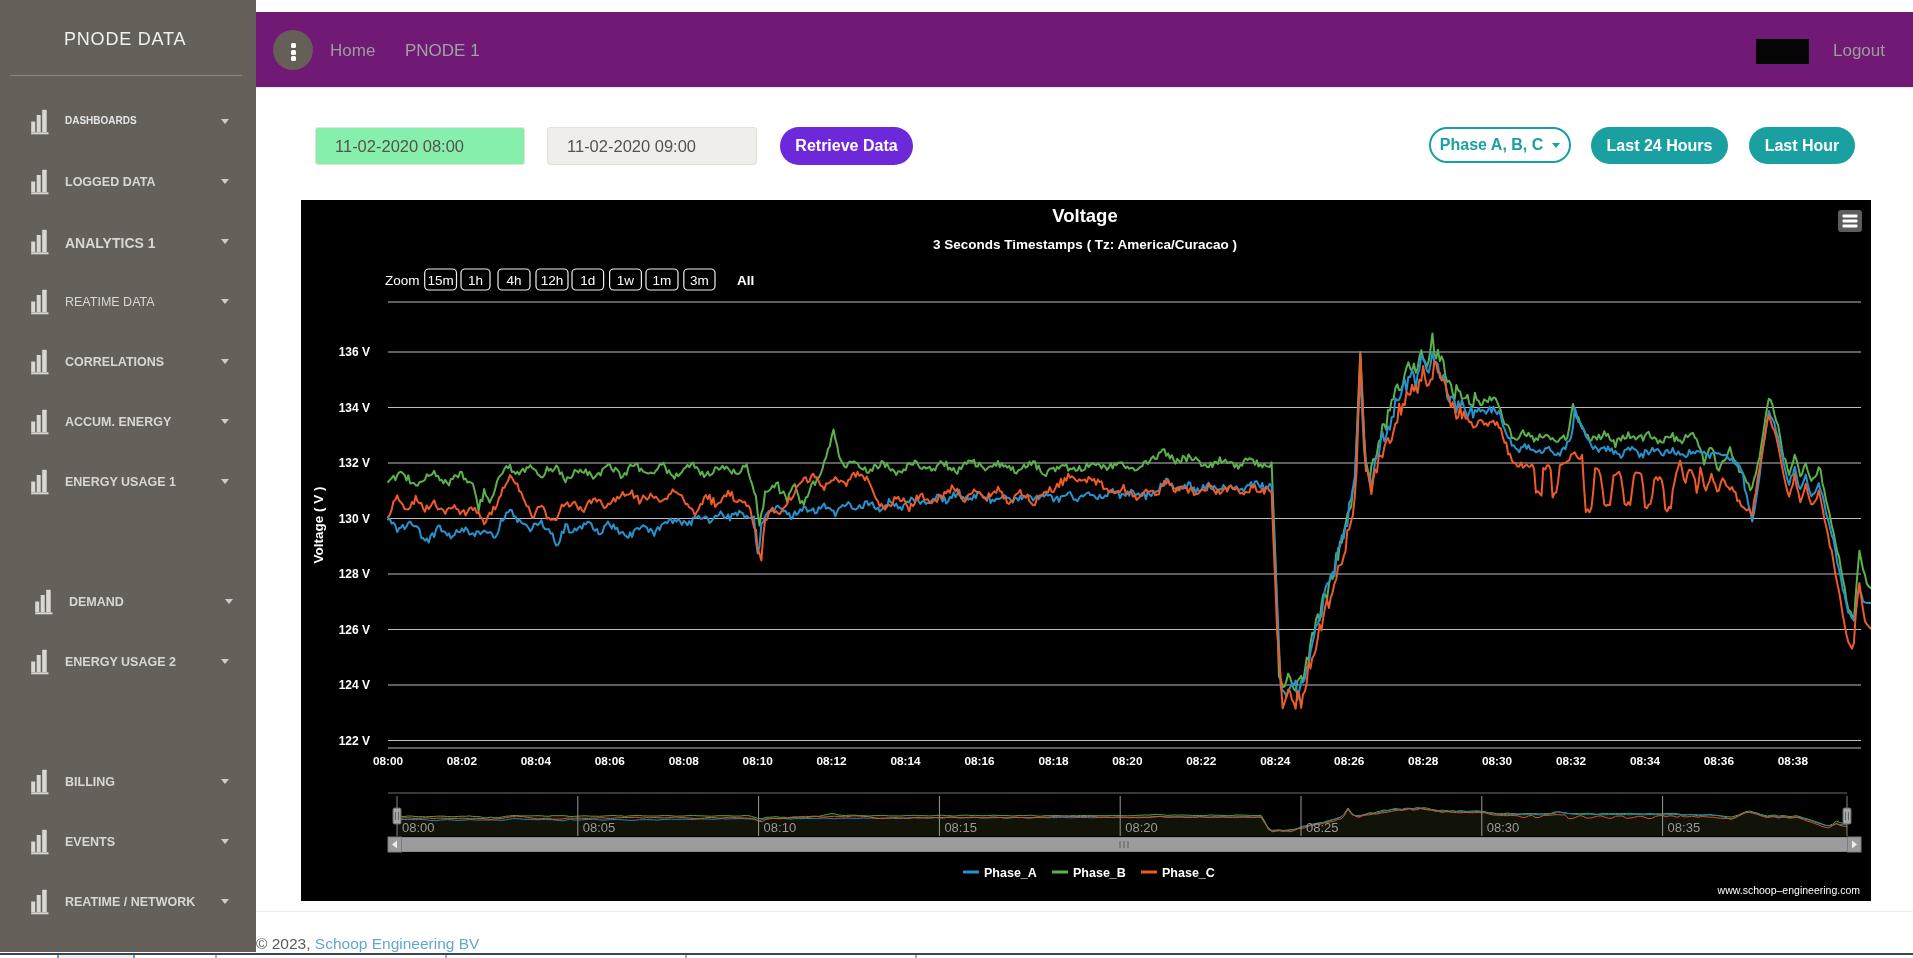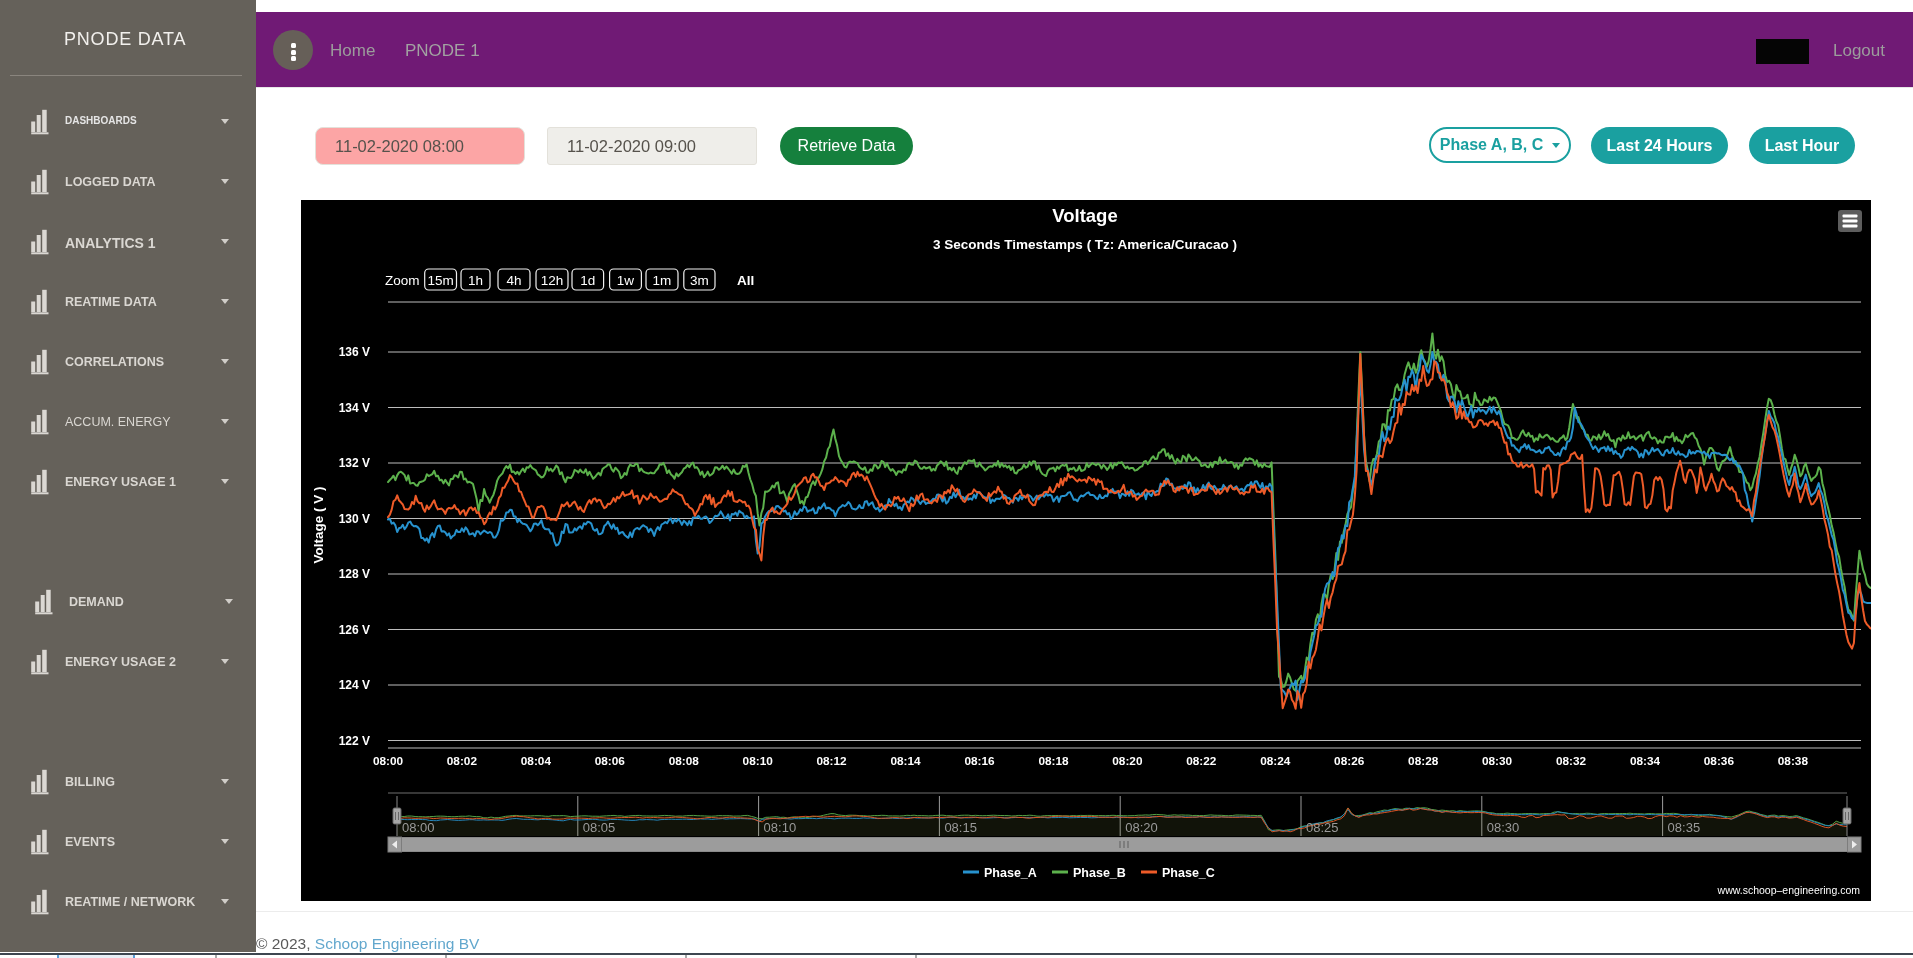--- a/index.html
+++ b/index.html
@@ -9,27 +9,27 @@
     <div style="position:absolute;left:17px;top:18px;width:40px;height:40px;border-radius:50%;background:#665f58">
       <div style="position:absolute;left:17.5px;top:13.2px;width:5px;height:5px;border-radius:1.5px;background:#fff"></div>
       <div style="position:absolute;left:17.5px;top:19.5px;width:5px;height:5px;border-radius:1.5px;background:#fff"></div>
       <div style="position:absolute;left:17.5px;top:25.8px;width:5px;height:5px;border-radius:1.5px;background:#fff"></div>
     </div>
     <div style="position:absolute;left:74px;top:29px;font-size:17px;color:#9c9c9c">Home</div>
     <div style="position:absolute;left:149px;top:29px;font-size:17px;color:#a2a2a2">PNODE 1</div>
     <div style="position:absolute;left:1500px;top:27px;width:53px;height:25px;background:#050505"></div>
     <div style="position:absolute;left:1577px;top:29px;font-size:17px;color:#9c9c9c">Logout</div>
   </div>
-<div style="position:absolute;left:315px;top:127px;width:210px;height:38px;background:#fca5a5;border:1px solid #e3e1da;border-radius:8px;box-sizing:border-box">
+<div style="position:absolute;left:315px;top:127px;width:210px;height:38px;background:#86efac;border:1px solid #e3e1da;border-radius:3px;box-sizing:border-box">
     <div style="position:absolute;left:19px;top:9px;font-size:16.5px;color:#56524c">11-02-2020 08:00</div>
   </div>
 <div style="position:absolute;left:547px;top:127px;width:210px;height:38px;background:#efeeea;border:1px solid #e3e1da;border-radius:3px;box-sizing:border-box">
     <div style="position:absolute;left:19px;top:9px;font-size:16.5px;color:#56524c">11-02-2020 09:00</div>
   </div>
-<div style="position:absolute;left:780px;top:127px;width:133px;height:38px;background:#15803d;border-radius:19px;color:#fff;font-size:16px;font-weight:normal;text-align:center;line-height:38px">Retrieve Data</div>
+<div style="position:absolute;left:780px;top:127px;width:133px;height:38px;background:#6d28d9;border-radius:19px;color:#fff;font-size:16px;font-weight:bold;text-align:center;line-height:38px">Retrieve Data</div>
 <div style="position:absolute;left:1429px;top:127px;width:142px;height:36px;background:#fff;border:2px solid #1aa0a0;border-radius:19px;box-sizing:border-box;color:#1aa0a0;font-size:16px;font-weight:bold;text-align:center;line-height:32px">Phase A, B, C &nbsp;<span style="display:inline-block;width:0;height:0;border-left:4.5px solid transparent;border-right:4.5px solid transparent;border-top:5px solid #1aa0a0;vertical-align:2px"></span></div>
 <div style="position:absolute;left:1591px;top:127px;width:137px;height:37px;background:#1aa0a0;border-radius:19px;color:#fff;font-size:16px;font-weight:bold;text-align:center;line-height:37px">Last 24 Hours</div>
 <div style="position:absolute;left:1749px;top:127px;width:106px;height:37px;background:#1aa0a0;border-radius:19px;color:#fff;font-size:16px;font-weight:bold;text-align:center;line-height:37px">Last Hour</div>
 <svg style="position:absolute;left:301px;top:200px" width="1570" height="701" viewBox="0 0 1570 701">
 <rect x="0" y="0" width="1570" height="701" fill="#000"></rect>
 <text x="784" y="22" text-anchor="middle" font-size="18.5" font-weight="bold" fill="#fff">Voltage</text>
 <text x="784" y="49" text-anchor="middle" font-size="13.5" font-weight="bold" fill="#fff">3 Seconds Timestamps ( Tz: America/Curacao )</text>
 <text x="84" y="84.5" font-size="13.5" fill="#fff">Zoom</text>
     <rect x="123.7" y="69" width="31.8" height="21" rx="4" fill="none" stroke="#efefef" stroke-width="1.2"></rect>
     <text x="139.6" y="84.5" text-anchor="middle" font-size="13.5" fill="#fff">15m</text>
@@ -195,21 +195,21 @@
     </div>
     <div style="position:absolute;left:0;top:272px;width:256px;height:60px">
       <div style="position:absolute;left:31px;top:17px">
         <svg width="18" height="26" viewBox="0 0 18 26" style="display:block">
           <rect x="0.2" y="12.5" width="4" height="10.5" fill="#dbd8d3"></rect>
           <rect x="5.7" y="6" width="4" height="17" fill="#dbd8d3"></rect>
           <rect x="11.2" y="0.8" width="4.5" height="22.2" fill="#dbd8d3"></rect>
           <rect x="0.2" y="23.3" width="17.3" height="2" fill="#dbd8d3"></rect>
         </svg>
       </div>
-      <div style="position:absolute;left:65px;top:23px;font-size:12.5px;font-weight:bold;color:#dad7d2;letter-spacing:0px;white-space:nowrap">REATIME DATA</div>
+      <div style="position:absolute;left:65px;top:23px;font-size:12.5px;font-weight:normal;color:#dad7d2;letter-spacing:0px;white-space:nowrap">REATIME DATA</div>
       <div style="position:absolute;right:27px;top:27px;width:0;height:0;border-left:4.5px solid transparent;border-right:4.5px solid transparent;border-top:5px solid #d0cdc8"></div>
     </div>
     <div style="position:absolute;left:0;top:332px;width:256px;height:60px">
       <div style="position:absolute;left:31px;top:17px">
         <svg width="18" height="26" viewBox="0 0 18 26" style="display:block">
           <rect x="0.2" y="12.5" width="4" height="10.5" fill="#dbd8d3"></rect>
           <rect x="5.7" y="6" width="4" height="17" fill="#dbd8d3"></rect>
           <rect x="11.2" y="0.8" width="4.5" height="22.2" fill="#dbd8d3"></rect>
           <rect x="0.2" y="23.3" width="17.3" height="2" fill="#dbd8d3"></rect>
         </svg>
@@ -219,21 +219,21 @@
     </div>
     <div style="position:absolute;left:0;top:392px;width:256px;height:60px">
       <div style="position:absolute;left:31px;top:17px">
         <svg width="18" height="26" viewBox="0 0 18 26" style="display:block">
           <rect x="0.2" y="12.5" width="4" height="10.5" fill="#dbd8d3"></rect>
           <rect x="5.7" y="6" width="4" height="17" fill="#dbd8d3"></rect>
           <rect x="11.2" y="0.8" width="4.5" height="22.2" fill="#dbd8d3"></rect>
           <rect x="0.2" y="23.3" width="17.3" height="2" fill="#dbd8d3"></rect>
         </svg>
       </div>
-      <div style="position:absolute;left:65px;top:23px;font-size:12.5px;font-weight:normal;color:#dad7d2;letter-spacing:0px;white-space:nowrap">ACCUM. ENERGY</div>
+      <div style="position:absolute;left:65px;top:23px;font-size:12.5px;font-weight:bold;color:#dad7d2;letter-spacing:0px;white-space:nowrap">ACCUM. ENERGY</div>
       <div style="position:absolute;right:27px;top:27px;width:0;height:0;border-left:4.5px solid transparent;border-right:4.5px solid transparent;border-top:5px solid #d0cdc8"></div>
     </div>
     <div style="position:absolute;left:0;top:452px;width:256px;height:60px">
       <div style="position:absolute;left:31px;top:17px">
         <svg width="18" height="26" viewBox="0 0 18 26" style="display:block">
           <rect x="0.2" y="12.5" width="4" height="10.5" fill="#dbd8d3"></rect>
           <rect x="5.7" y="6" width="4" height="17" fill="#dbd8d3"></rect>
           <rect x="11.2" y="0.8" width="4.5" height="22.2" fill="#dbd8d3"></rect>
           <rect x="0.2" y="23.3" width="17.3" height="2" fill="#dbd8d3"></rect>
         </svg>

